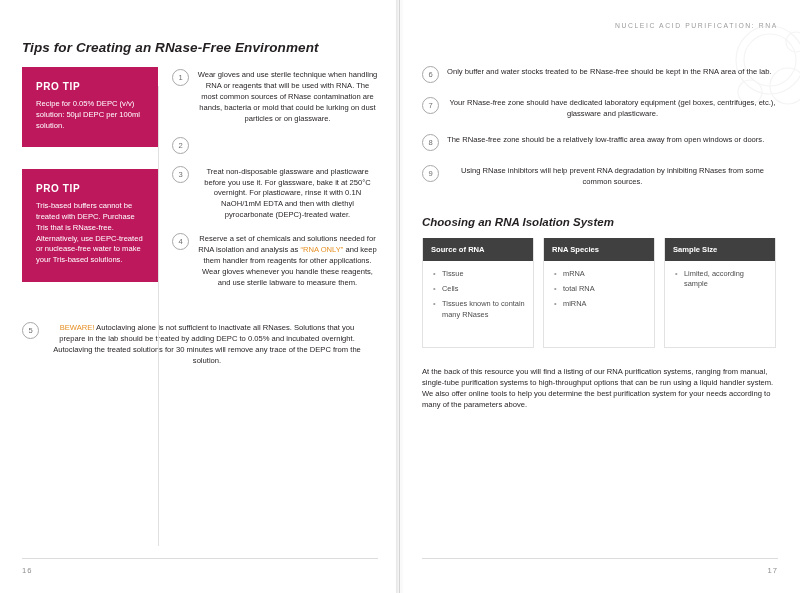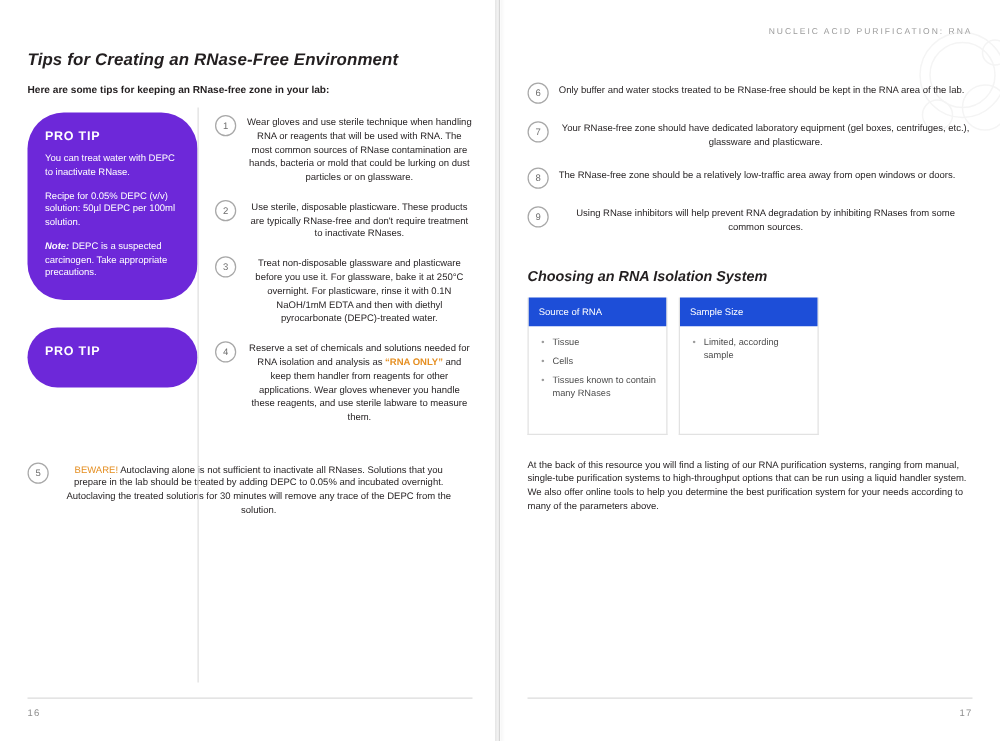--- a/index.html
+++ b/index.html
@@ -73,27 +73,26 @@
     width: 136px;
     flex: 0 0 136px;
   }
   .col-right {
     flex: 1 1 auto;
     padding-top: 2px;
   }
 
   
   .protip {
-    background: #6d28d9;
+    background: #be185d;
     color: #ffffff;
     width: 136px;
     box-sizing: border-box;
     padding: 14px 14px 16px 14px;
     margin-bottom: 22px;
-    border-radius: 29px;
   }
   .protip-title {
     font-weight: bold;
     font-size: 10px;
     letter-spacing: 0.6px;
     margin-bottom: 7px;
   }
   .protip p {
     margin: 0 0 8px 0;
     font-size: 7.6px;
@@ -125,21 +124,21 @@
     background: #fff;
   }
   .num-text {
     font-size: 7.6px;
     line-height: 1.44;
     color: #231f20;
     padding-top: 1px;
     text-align: center;
   }
   .orange-bold { color: #e58f22; font-weight: normal; }
-  .orange-quote { color: #e58f22; font-weight: bold; margin-top: 10px; }
+  .orange-quote { color: #e58f22; font-weight: normal; margin-top: 10px; }
 
   .left-bottom-note {
     margin-top: 6px;
   }
   .vline {
     position: absolute;
     left: 158px;
     top: 86px;
     width: 1px;
     height: 460px;
@@ -212,23 +211,23 @@
     margin-bottom: 18px;
   }
   .factor {
     width: 76px;
     flex: 0 0 110px;
     border: 1px solid #e2e2e2;
     border-top: none;
     background: #fff;
   }
   .factor-head {
-    background: #1d4ed8;
+    background: #404040;
     color: #fff;
-    font-weight: normal;
+    font-weight: bold;
     font-size: 7.6px;
     padding: 7px 8px;
   }
   .factor-body {
     padding: 8px 8px 16px 8px;
     min-height: 62px;
   }
   .factor-body ul {
     margin: 0;
     padding-left: 11px;
@@ -251,49 +250,46 @@
 </style>
 </head>
 <body>
 
 <div class="spread">
 
   <div class="page left">
     <div class="lp-inner">
 
       <h1 class="section-title">Tips for Creating an RNase-Free Environment</h1>
-      <p class="intro-line">Here are some tips for keeping an RNase-free zone in your lab:</p>
 
       <div class="cols">
 
         <div class="col-left">
 
           <div class="protip">
             <div class="protip-title">PRO TIP</div>
-            <p>You can treat water with DEPC to inactivate RNase.</p>
             <p>Recipe for 0.05% DEPC (v/v) solution: 50µl DEPC per 100ml solution.</p>
-            <p><span class="note-em">Note:</span> DEPC is a suspected carcinogen. Take appropriate precautions.</p>
           </div>
 
           <div class="protip">
             <div class="protip-title">PRO TIP</div>
+            <p>Tris-based buffers cannot be treated with DEPC. Purchase Tris that is RNase-free. Alternatively, use DEPC-treated or nuclease-free water to make your Tris-based solutions.</p>
           </div>
 
         </div>
 
         <div class="col-right">
 
           <div class="num-item">
             <div class="num-bubble">1</div>
             <div class="num-text">Wear gloves and use sterile technique when handling RNA or reagents that will be used with RNA. The most common sources of RNase contamination are hands, bacteria or mold that could be lurking on dust particles or on glassware.</div>
           </div>
 
           <div class="num-item">
             <div class="num-bubble">2</div>
-            <div class="num-text">Use sterile, disposable plasticware. These products are typically RNase-free and don't require treatment to inactivate RNases.</div>
           </div>
 
           <div class="num-item">
             <div class="num-bubble">3</div>
             <div class="num-text">Treat non-disposable glassware and plasticware before you use it. For glassware, bake it at 250°C overnight. For plasticware, rinse it with 0.1N NaOH/1mM EDTA and then with diethyl pyrocarbonate (DEPC)-treated water.</div>
           </div>
 
           <div class="num-item">
             <div class="num-bubble">4</div>
             <div class="num-text"><span>Reserve a set of chemicals and solutions needed for RNA isolation and analysis as </span><span class="orange-quote">“RNA ONLY”</span><span> and keep them handler from reagents for other applications. Wear gloves whenever you handle these reagents, and use sterile labware to measure them.</span></div>
@@ -355,20 +351,30 @@
           <div class="factor-head">Source of RNA</div>
           <div class="factor-body">
             <ul>
               <li>Tissue</li>
               <li>Cells</li>
               <li>Tissues known to contain many RNases</li>
             </ul>
           </div>
         </div>
 
+        <div class="factor">
+          <div class="factor-head">RNA Species</div>
+          <div class="factor-body">
+            <ul>
+              <li>mRNA</li>
+              <li>total RNA</li>
+              <li>miRNA</li>
+            </ul>
+          </div>
+        </div>
 
         <div class="factor">
           <div class="factor-head">Sample Size</div>
           <div class="factor-body">
             <ul>
               <li>Limited, according sample</li>
             </ul>
           </div>
         </div>
 

